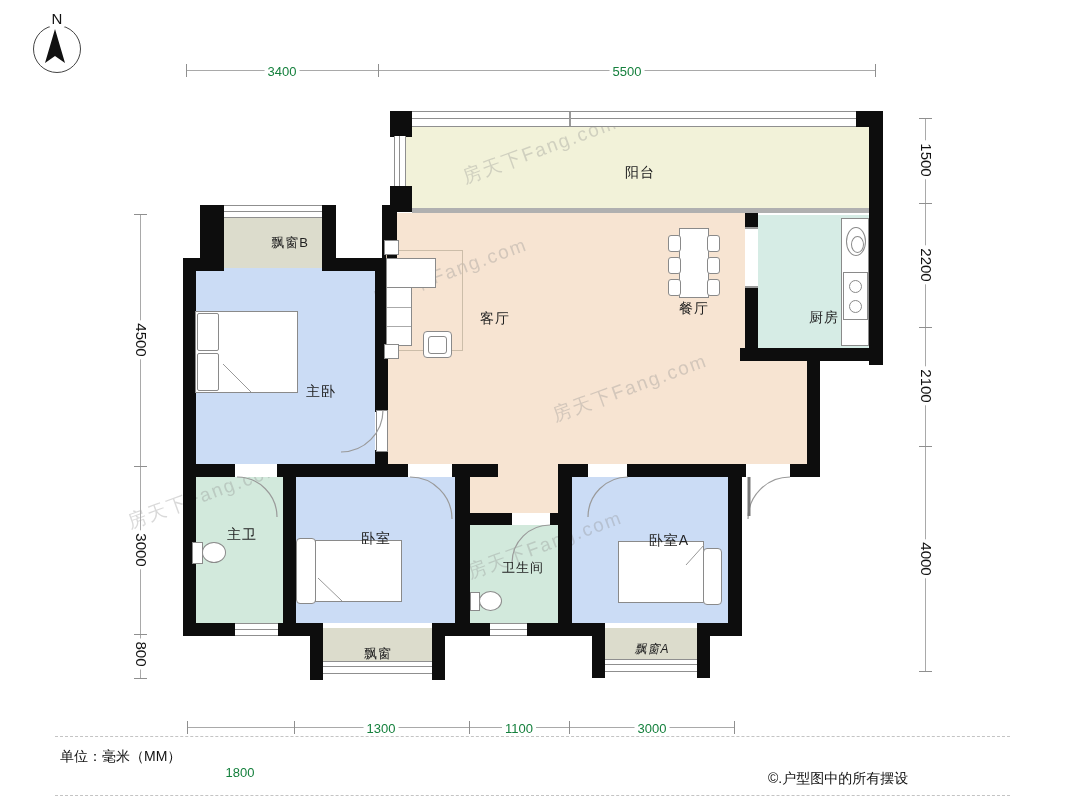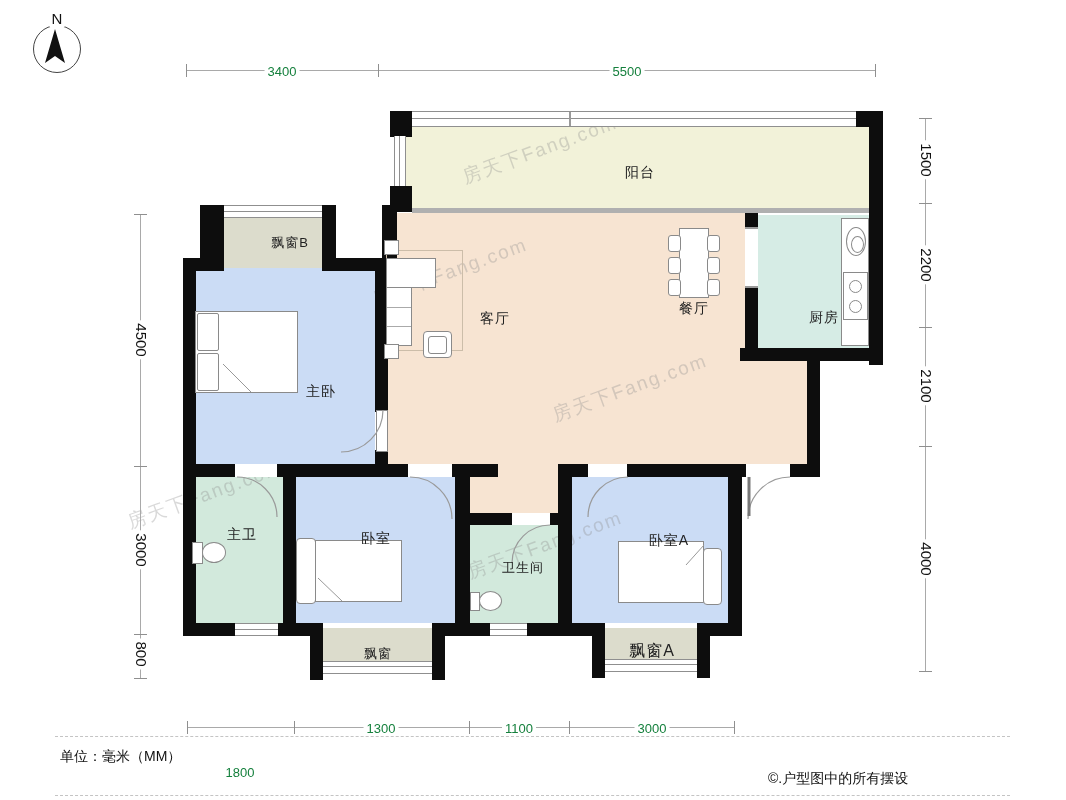--- a/index.html
+++ b/index.html
@@ -173,21 +173,21 @@
   <div class="room-label" style="left:290px;top:234px;font-size:13px;">飘窗B</div>
   <div class="room-label" style="left:321px;top:383px;">主卧</div>
   <div class="room-label" style="left:495px;top:310px;">客厅</div>
   <div class="room-label" style="left:694px;top:300px;">餐厅</div>
   <div class="room-label" style="left:824px;top:280px;margin-top:29px;">厨房</div>
   <div class="room-label" style="left:242px;top:526px;">主卫</div>
   <div class="room-label" style="left:376px;top:530px;">卧室</div>
   <div class="room-label" style="left:523px;top:559px;font-size:13px;">卫生间</div>
   <div class="room-label" style="left:669px;top:532px;">卧室A</div>
   <div class="room-label" style="left:378px;top:645px;font-size:13px;">飘窗</div>
-  <div class="room-label" style="left:652px;top:641px;font-size:16px;">飘窗A</div>
+  <div class="room-label" style="left:652px;top:641px;font-size:12px;font-style:italic;">飘窗A</div>
 
   <div class="compass-circle"></div>
   <div class="compass-n">N</div>
 
   <div class="dimline" style="left:186px;top:70px;width:690px;height:1px;"></div>
   <div class="tick" style="left:186px;top:64px;width:1px;height:13px;"></div>
   <div class="tick" style="left:378px;top:64px;width:1px;height:13px;"></div>
   <div class="tick" style="left:875px;top:64px;width:1px;height:13px;"></div>
   <span class="dim" style="left:282px;top:71px;">3400</span>
   <span class="dim" style="left:627px;top:71px;">5500</span>

